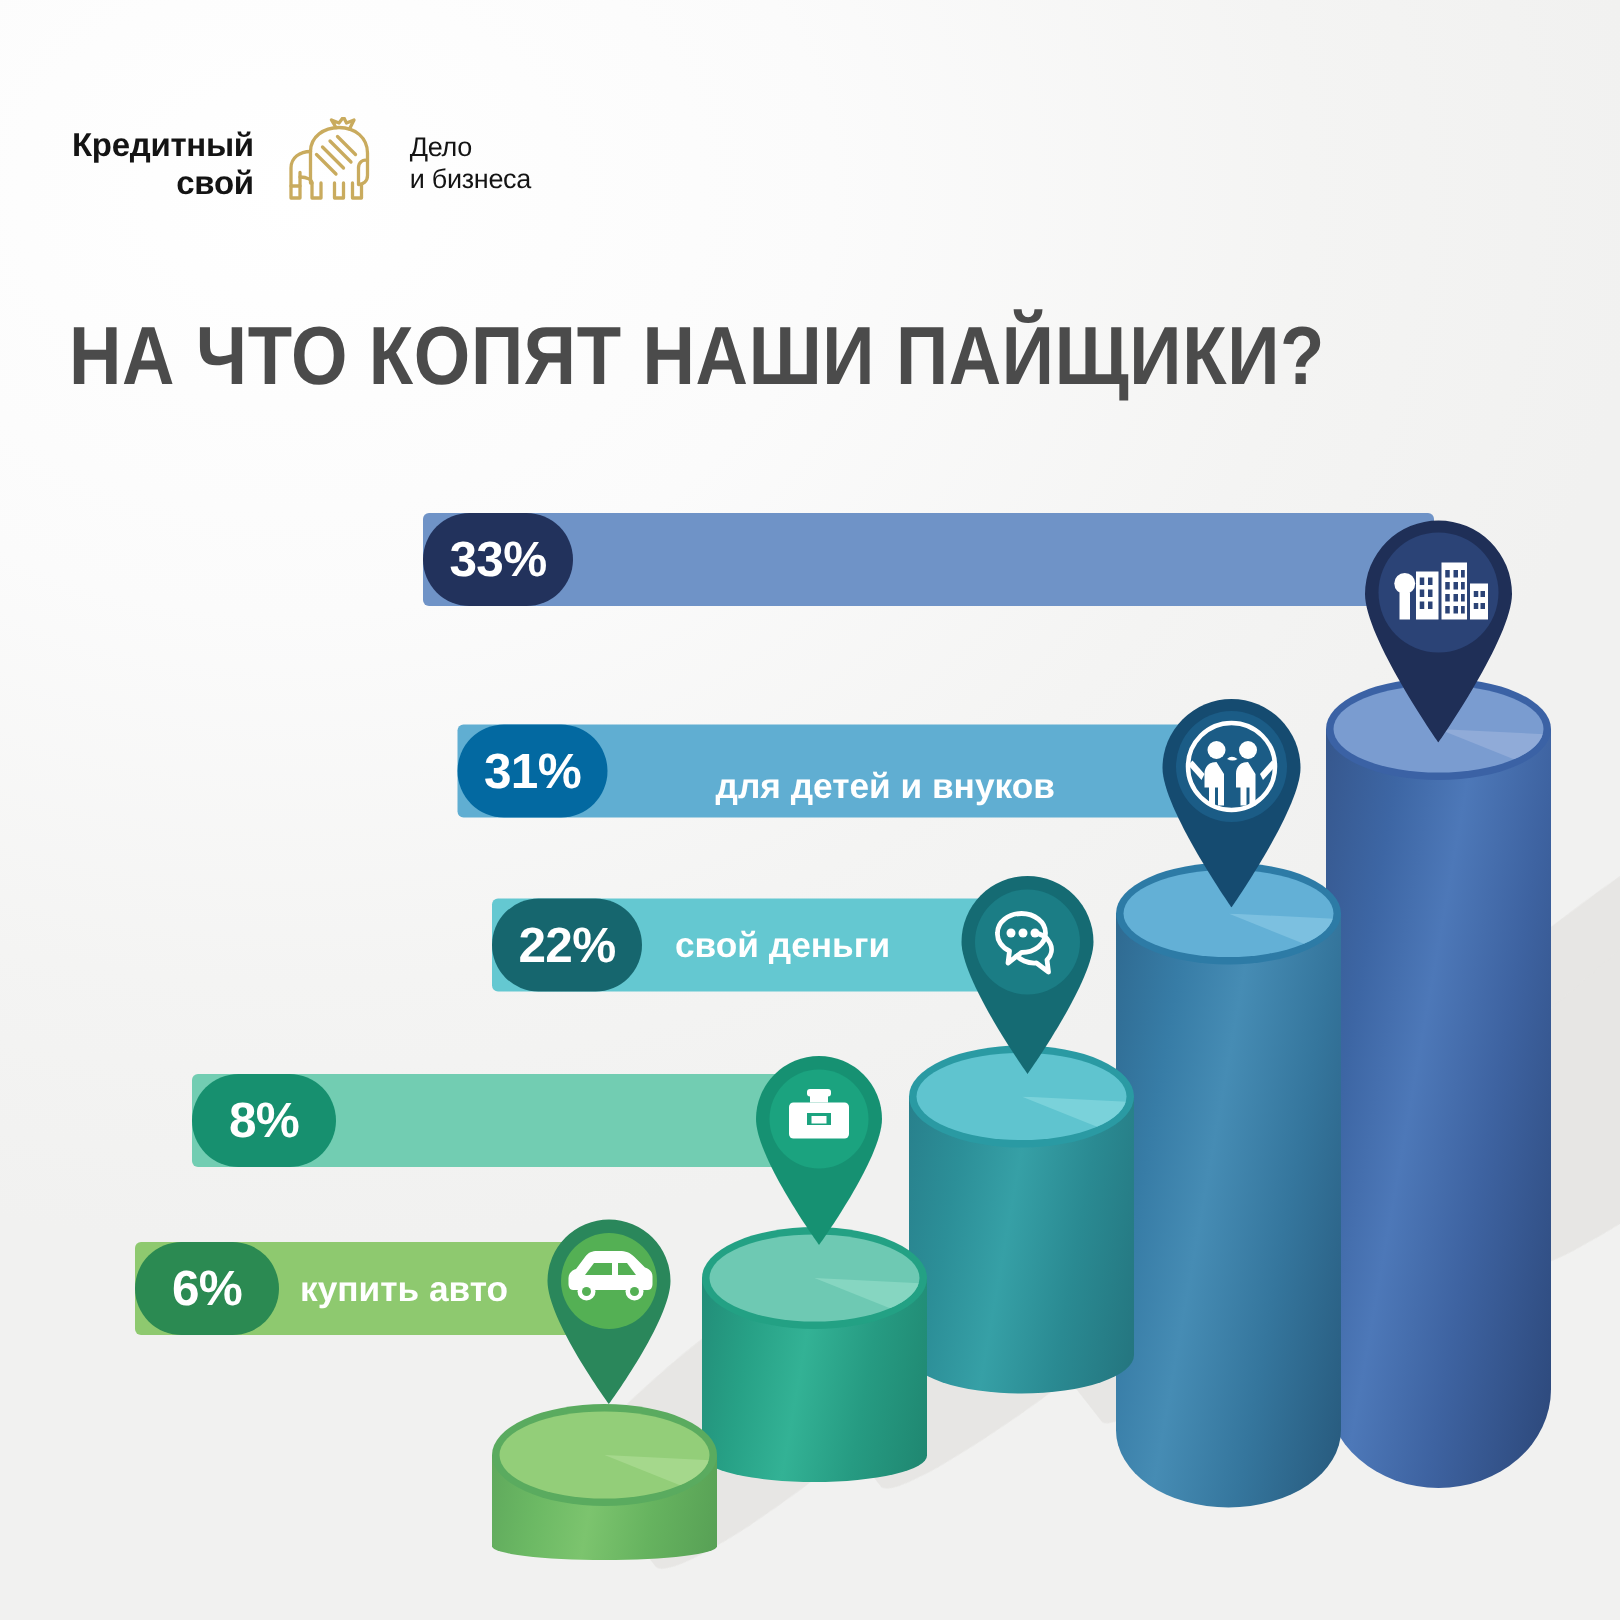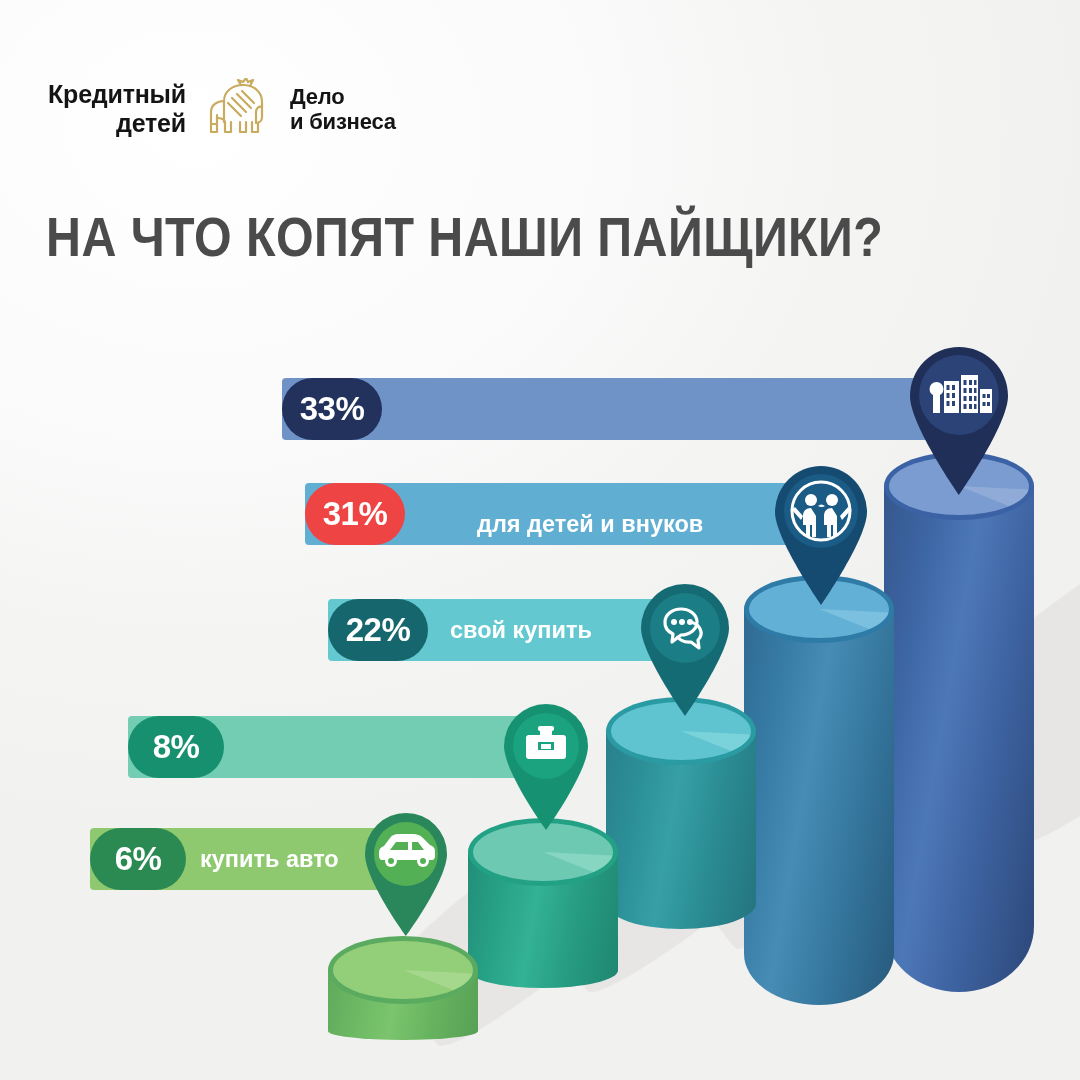--- a/index.html
+++ b/index.html
@@ -11,25 +11,25 @@
     position:relative;
     overflow:hidden;
   }
 
   
   #logo{
     position:absolute; left:48px; top:78px;
     display:flex; align-items:center; gap:14px;
   }
   .logo-left{
-    text-align:right; font-weight:bold; font-size:25px; line-height:1.15;
+    text-align:right; font-weight:bold; font-size:22px; line-height:1.15;
     color:#141414; letter-spacing:-0.2px;
   }
   .logo-right{
-    text-align:left; font-weight:bold; font-size:22px; line-height:1.15;
+    text-align:left; font-weight:normal; font-size:18px; line-height:1.15;
     color:#141414; letter-spacing:-0.2px;
   }
   .logo-mark{ width:76px; height:62px; flex:0 0 auto; }
 
   
   #title{
     position:absolute; left:46px; top:205px;
     font-size:55px; font-weight:bold;
     color:#4b4b4b;
     letter-spacing:0.5px;
@@ -90,21 +90,21 @@
   
   .pin{ position:absolute; z-index:6; }
   .pin svg{ display:block; }
 </style>
 </head>
 <body>
 
 <div id="logo">
   <div class="logo-left">
     <div>Кредитный</div>
-    <div>детей</div>
+    <div>свой</div>
   </div>
   <svg class="logo-mark" viewBox="0 0 76 62">
     <g fill="none" stroke="#c9ab5e" stroke-width="2.2" stroke-linejoin="round" stroke-linecap="round">
       <path d="M24 23 C24 13, 33 7, 43 7 C54 7, 62 14, 62 24 L62 39 C62 43, 59 45, 56 45 L56 34"></path>
       <path d="M24 23 C17 23, 11 27, 11 34 L11 46 L17 46 L17 37"></path>
       <path d="M11 46 L11 54 L17 54 L17 46"></path>
       <path d="M25 44 L25 54 L31 54 L31 44"></path>
       <path d="M40 44 L40 54 L46 54 L46 44"></path>
       <path d="M52 44 L52 54 L58 54 L58 45"></path>
       <path d="M56 34 C56 30, 59 28, 62 29"></path>
@@ -170,43 +170,43 @@
 
   <div class="cyl" style="left:328px; top:936px; width:150px; height:104px;">
     <div class="body" style="top:34px; height:70px;
                 background:linear-gradient(100deg,#5fa95c 0%,#6cb964 22%,#7cc46e 44%,#66b35f 70%,#57a055 100%);"></div>
     <div class="top" style="height:68px; background:#5aab5f;"></div>
     <div class="topinner" style="left:5px; top:5px; right:5px; height:58px; background:#93ce79;">
       <div class="wedge" style="background:#a5d88c; clip-path:polygon(0 0, 100% 12%, 64% 62%);"></div>
     </div>
   </div>
 
-  <div class="barrow" style="left:282px; top:378px; width:674px;">
+  <div class="barrow" style="left:282px; top:342px; width:674px;">
     <div class="bar" style="width:674px; background:#6f93c7;">
       <div class="badge" style="width:100px; background:#22325c;">
         <span>33%</span>
       </div>
     </div>
   </div>
 
   <div class="barrow" style="left:305px; top:483px; width:519px;">
     <div class="bar" style="width:519px; background:#60aed2;">
-      <div class="badge" style="width:100px; background:#ef4444;">
+      <div class="badge" style="width:100px; background:#0369a1;">
         <span>31%</span>
       </div>
       <div class="barlabel" style="margin-left:172px;margin-top:20px;">для детей и внуков</div>
     </div>
   </div>
 
   <div class="barrow" style="left:328px; top:599px; width:358px;">
     <div class="bar" style="width:358px; background:#64c8d1;">
       <div class="badge" style="width:100px; background:#16666e;">
         <span>22%</span>
       </div>
-      <div class="barlabel" style="margin-left:122px;">свой купить</div>
+      <div class="barlabel" style="margin-left:122px;">свой деньги</div>
     </div>
   </div>
 
   <div class="barrow" style="left:128px; top:716px; width:412px;">
     <div class="bar" style="width:412px; background:#72cdb2;">
       <div class="badge" style="width:96px; background:#17906f;">
         <span>8%</span>
       </div>
     </div>
   </div>

